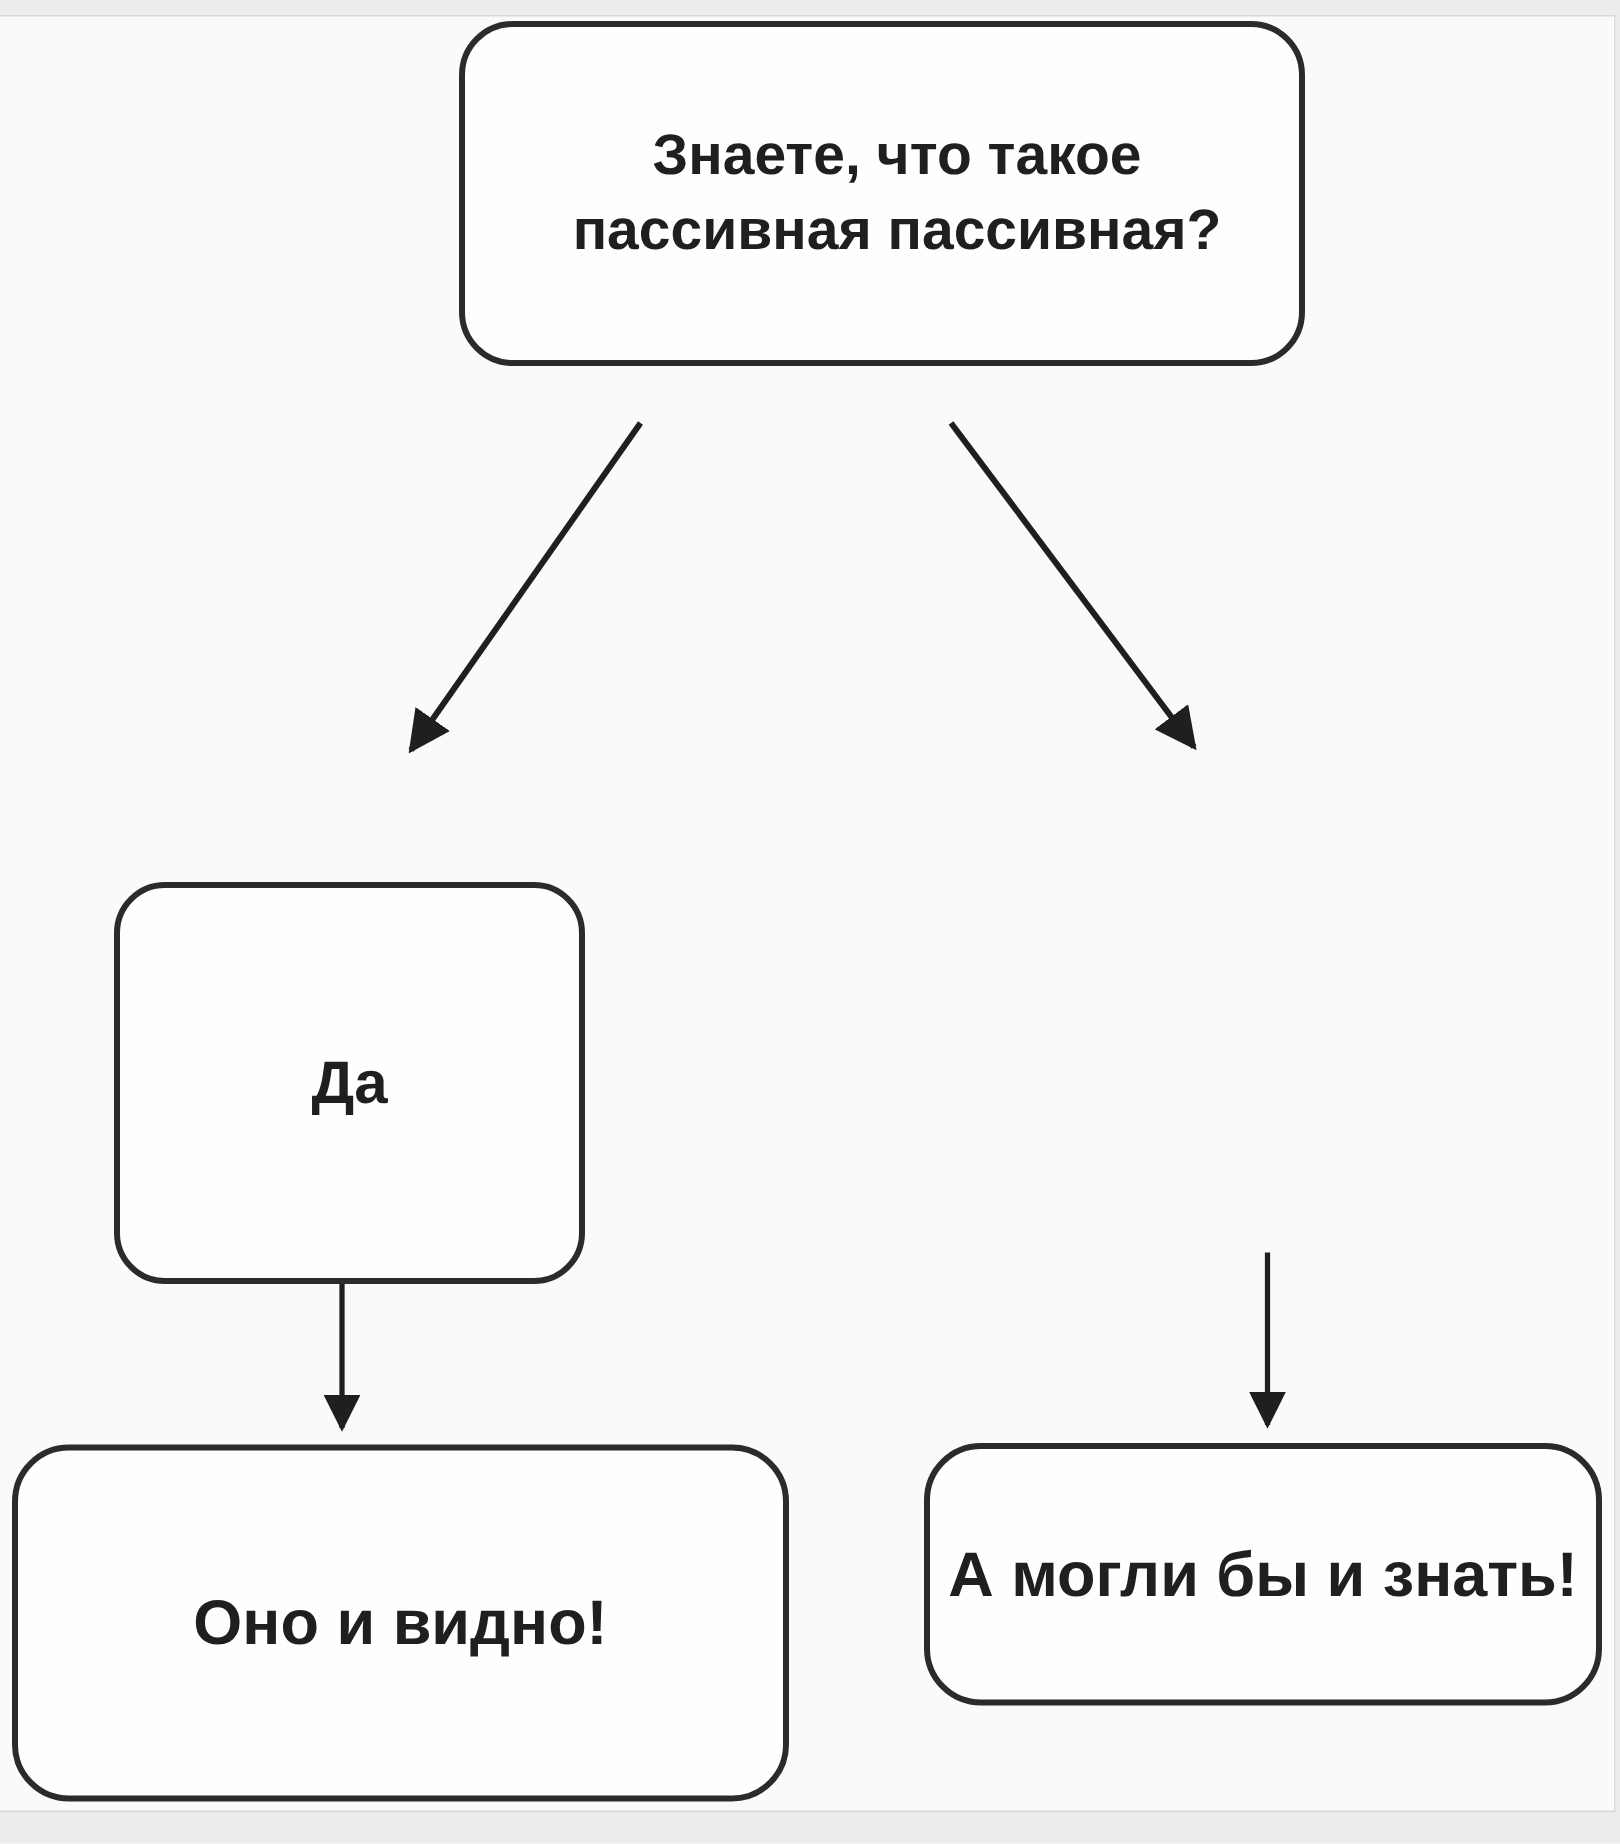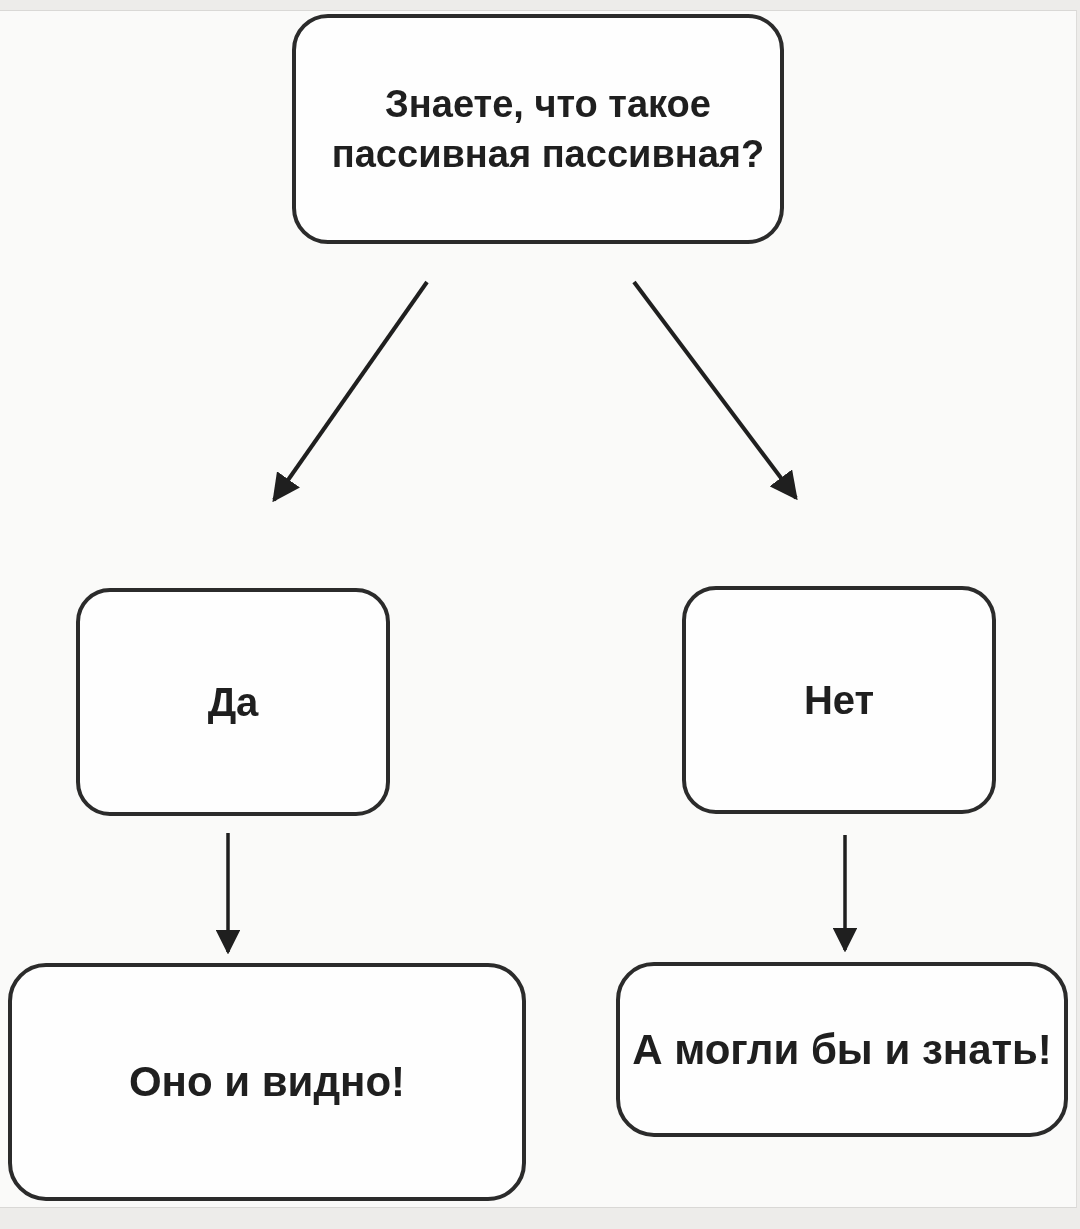--- a/index.html
+++ b/index.html
@@ -24,26 +24,26 @@
     position:absolute;
     background:#fefefe;
     border:4px solid #2b2b2b;
     display:flex;align-items:center;justify-content:center;
     text-align:center;
     color:#1f1f1f;
     font-weight:700;
     box-sizing:border-box;
   }
   .node-question{
-    left:292px;top:14px;width:492px;height:230px;
+    left:306px;top:14px;width:564px;height:230px;
     border-radius:36px;
     font-size:38px;line-height:1.32;padding-left:20px;
   }
   .node-yes{
-    left:76px;top:588px;width:314px;height:228px;
+    left:76px;top:588px;width:314px;height:268px;
     border-radius:34px;
     font-size:40px;
   }
   .node-no{
     left:682px;top:586px;width:314px;height:228px;
     border-radius:34px;
     font-size:40px;
   }
   .node-result-yes{
     left:8px;top:963px;width:518px;height:238px;
@@ -83,23 +83,20 @@
     <div>
       <div>Знаете, что такое</div>
       <div>пассивная пассивная?</div>
     </div>
   </div>
 
   <div class="node node-yes">
     <span>Да</span>
   </div>
 
-  <div class="node node-no">
-    <span>Нет</span>
-  </div>
 
   <div class="node node-result-yes">
     <span>Оно и видно!</span>
   </div>
 
   <div class="node node-result-no">
     <span>А могли бы и знать!</span>
   </div>
 
 </div>

